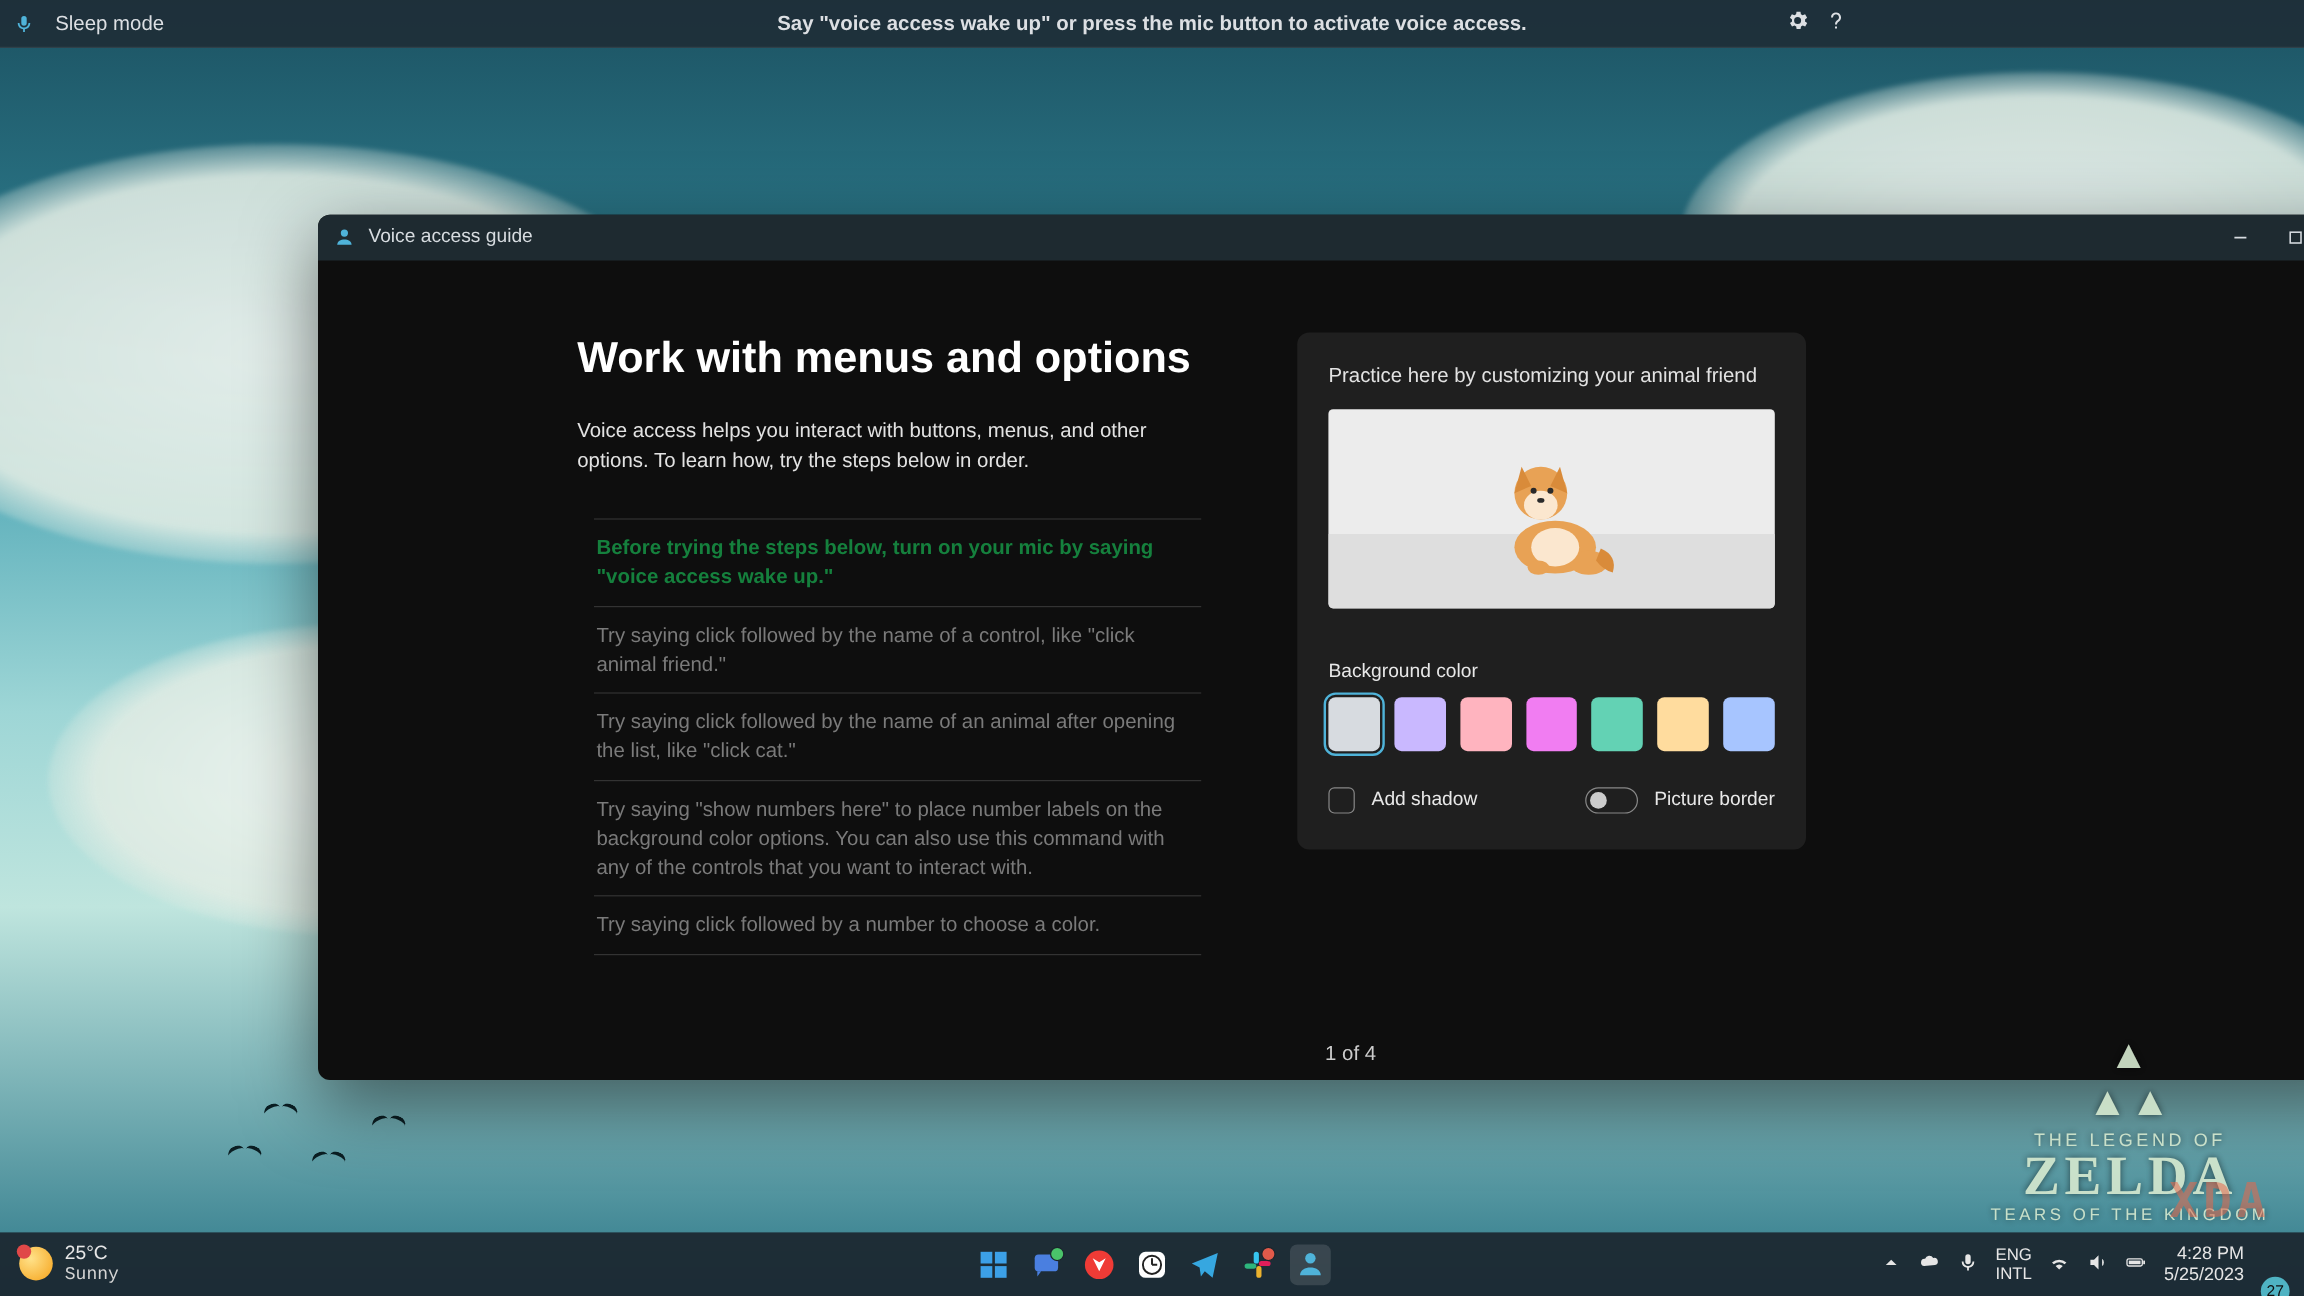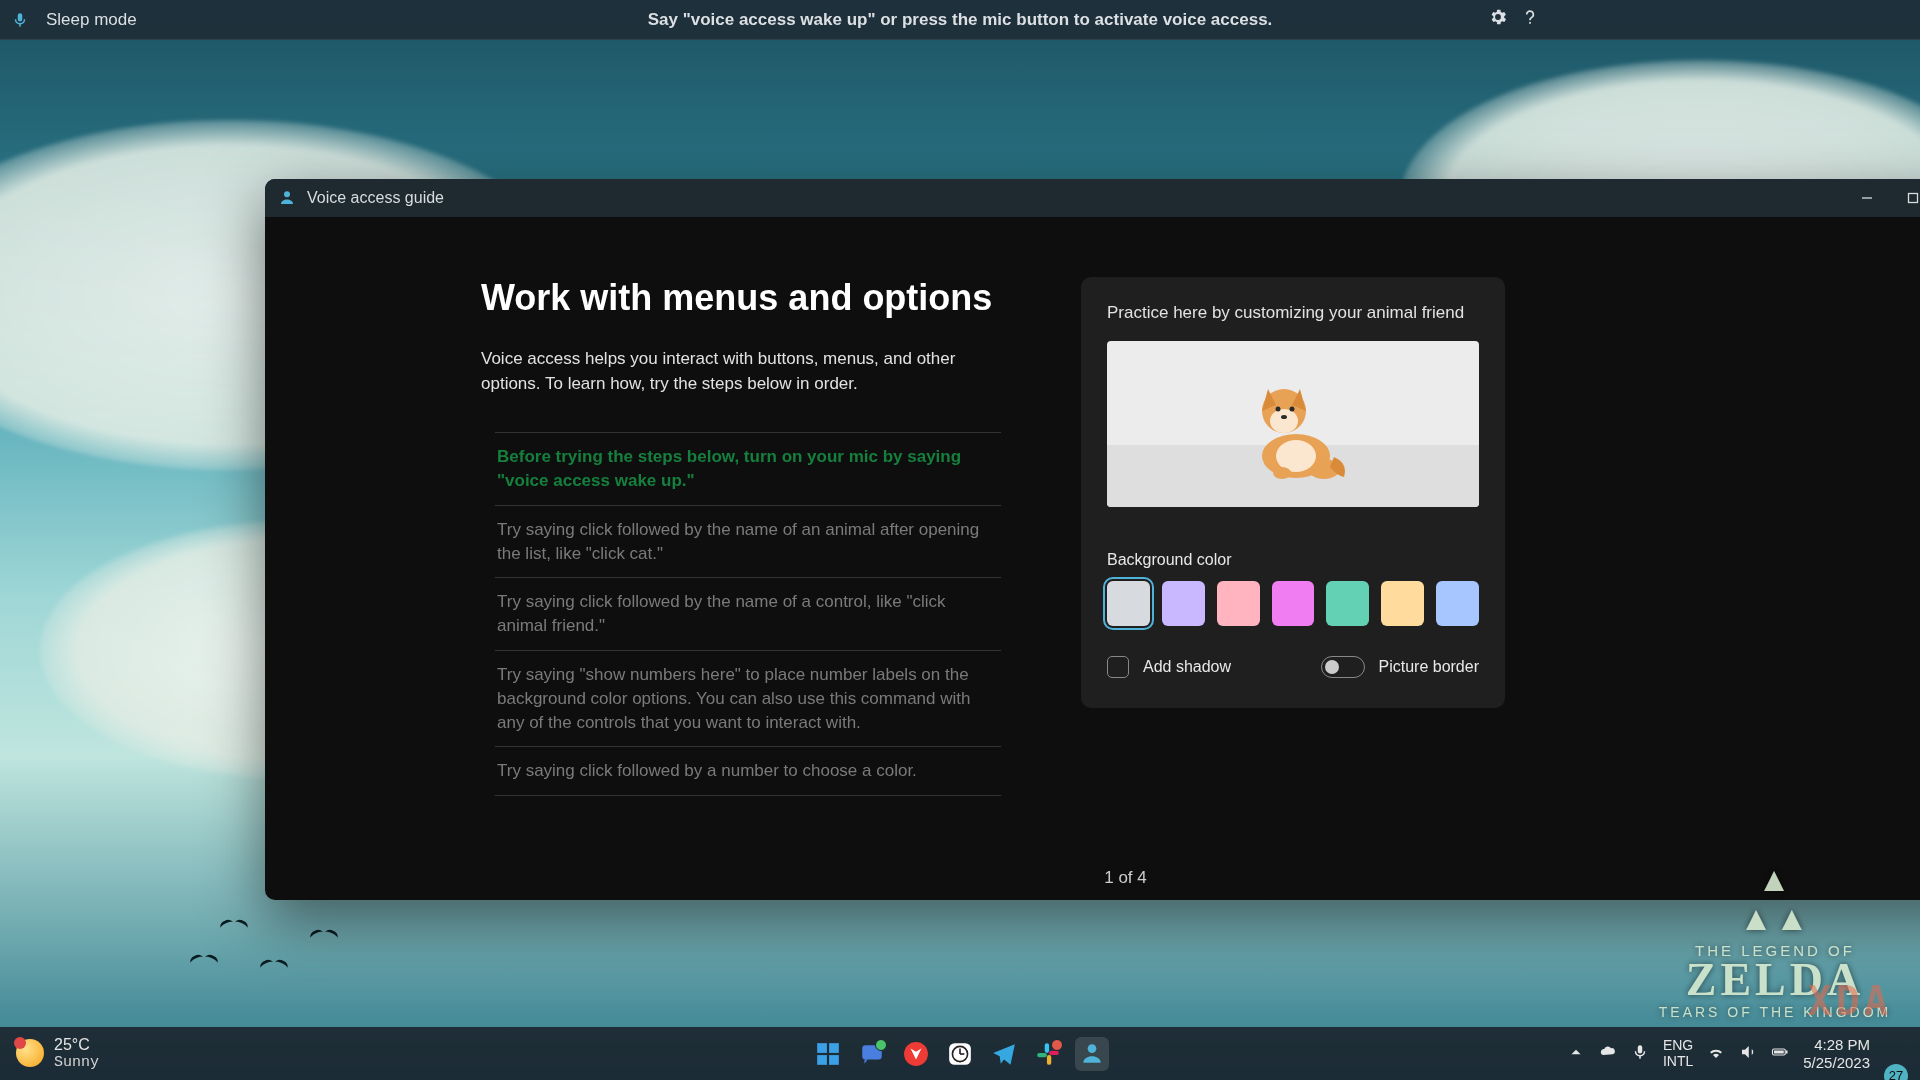--- a/index.html
+++ b/index.html
@@ -147,22 +147,22 @@
         </div>
     </div>
   </div>
 
   <div class="content">
     <div class="left">
       <h1>Work with menus and options</h1>
       <p class="intro">Voice access helps you interact with buttons, menus, and other options. To learn how, try the steps below in order.</p>
       <div class="steps">
         <div class="step active">Before trying the steps below, turn on your mic by saying "voice access wake up."</div>
+        <div class="step dim">Try saying click followed by the name of a control, like "click animal friend."</div>
         <div class="step dim">Try saying click followed by the name of an animal after opening the list, like "click cat."</div>
-        <div class="step dim">Try saying click followed by the name of a control, like "click animal friend."</div>
         <div class="step dim">Try saying "show numbers here" to place number labels on the background color options. You can also use this command with any of the controls that you want to interact with.</div>
         <div class="step dim">Try saying click followed by a number to choose a color.</div>
       </div>
     </div>
 
     <div class="right">
       <div class="card">
         <div class="practice">Practice here by customizing your animal friend</div>
         <div class="preview">
           <div class="ground"></div>

